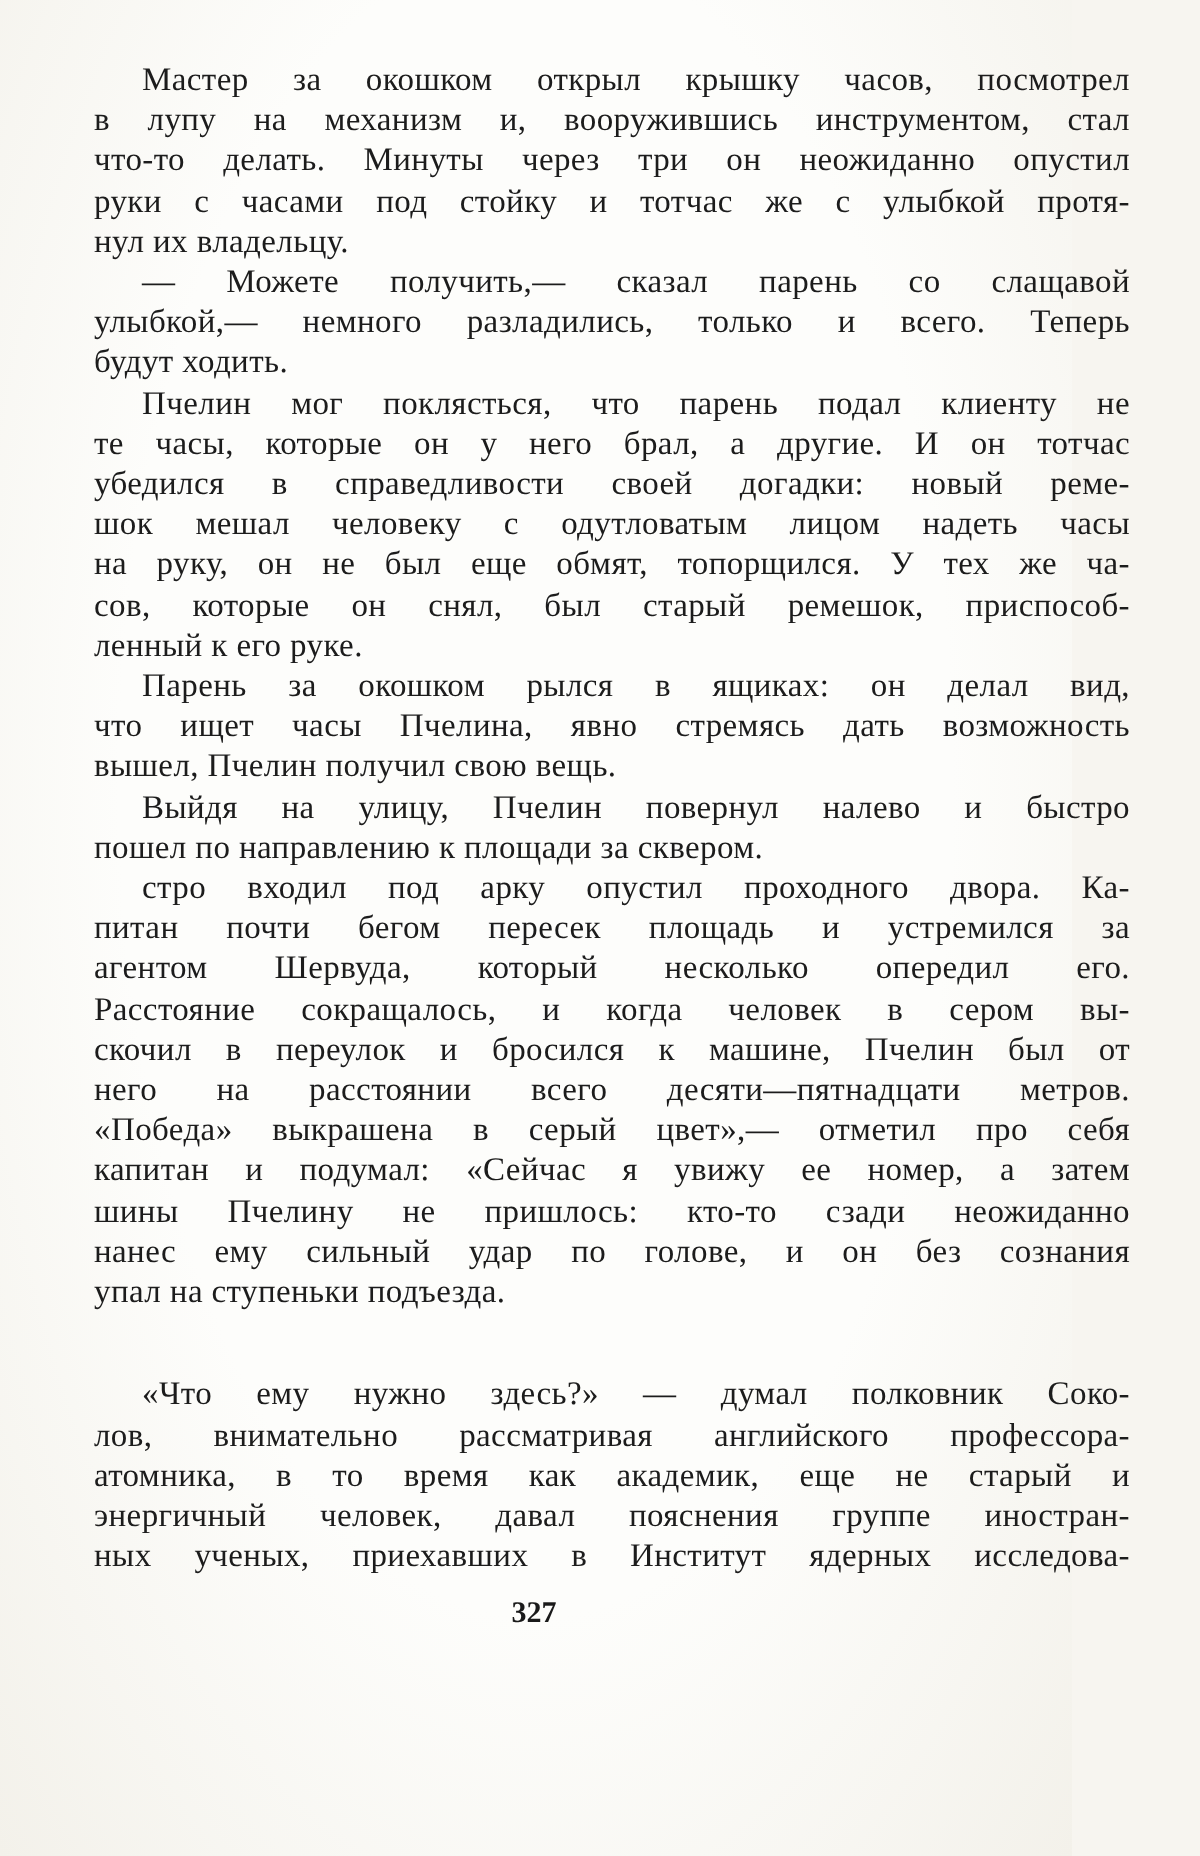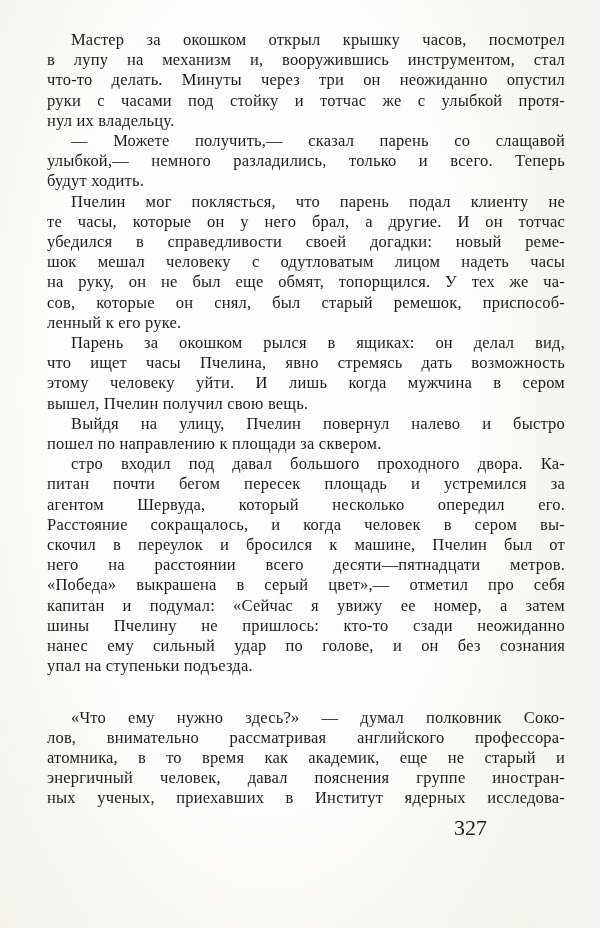--- a/index.html
+++ b/index.html
@@ -39,24 +39,25 @@
   }
   .para .line:first-child {
     text-indent: 24px;
   }
   .para.gap {
     margin-top: 31px;
   }
   .page-number {
     margin-top: 9px;
     padding-right: 14px;
-    font-size: 22px;
+    font-size: 15px;
     line-height: 20px;
-    text-align: right;
+    text-align: center;
     color: #1a1a1a;
+    font-weight: bold;
   }
 </style>
 </head>
 <body>
 
 <div class="page">
   <div class="text-block">
       <div class="para">
         <div class="line">Мастер за окошком открыл крышку часов, посмотрел</div>
         <div class="line">в лупу на механизм и, вооружившись инструментом, стал</div>
@@ -74,29 +75,28 @@
         <div class="line">те часы, которые он у него брал, а другие. И он тотчас</div>
         <div class="line">убедился в справедливости своей догадки: новый реме-</div>
         <div class="line">шок мешал человеку с одутловатым лицом надеть часы</div>
         <div class="line">на руку, он не был еще обмят, топорщился. У тех же ча-</div>
         <div class="line">сов, которые он снял, был старый ремешок, приспособ-</div>
         <div class="line last">ленный к его руке.</div>
       </div>
       <div class="para">
         <div class="line">Парень за окошком рылся в ящиках: он делал вид,</div>
         <div class="line">что ищет часы Пчелина, явно стремясь дать возможность</div>
-        <div class="line">этому человеку уйти. И лишь когда мужчина в сером</div>
         <div class="line last">вышел, Пчелин получил свою вещь.</div>
       </div>
       <div class="para">
         <div class="line">Выйдя на улицу, Пчелин повернул налево и быстро</div>
         <div class="line last">пошел по направлению к площади за сквером.</div>
       </div>
       <div class="para">
-        <div class="line">стро входил под давал большого проходного двора. Ка-</div>
+        <div class="line">стро входил под арку опустил проходного двора. Ка-</div>
         <div class="line">питан почти бегом пересек площадь и устремился за</div>
         <div class="line">агентом Шервуда, который несколько опередил его.</div>
         <div class="line">Расстояние сокращалось, и когда человек в сером вы-</div>
         <div class="line">скочил в переулок и бросился к машине, Пчелин был от</div>
         <div class="line">него на расстоянии всего десяти—пятнадцати метров.</div>
         <div class="line">«Победа» выкрашена в серый цвет»,— отметил про себя</div>
         <div class="line">капитан и подумал: «Сейчас я увижу ее номер, а затем</div>
         <div class="line">шины Пчелину не пришлось: кто-то сзади неожиданно</div>
         <div class="line">нанес ему сильный удар по голове, и он без сознания</div>
         <div class="line last">упал на ступеньки подъезда.</div>

